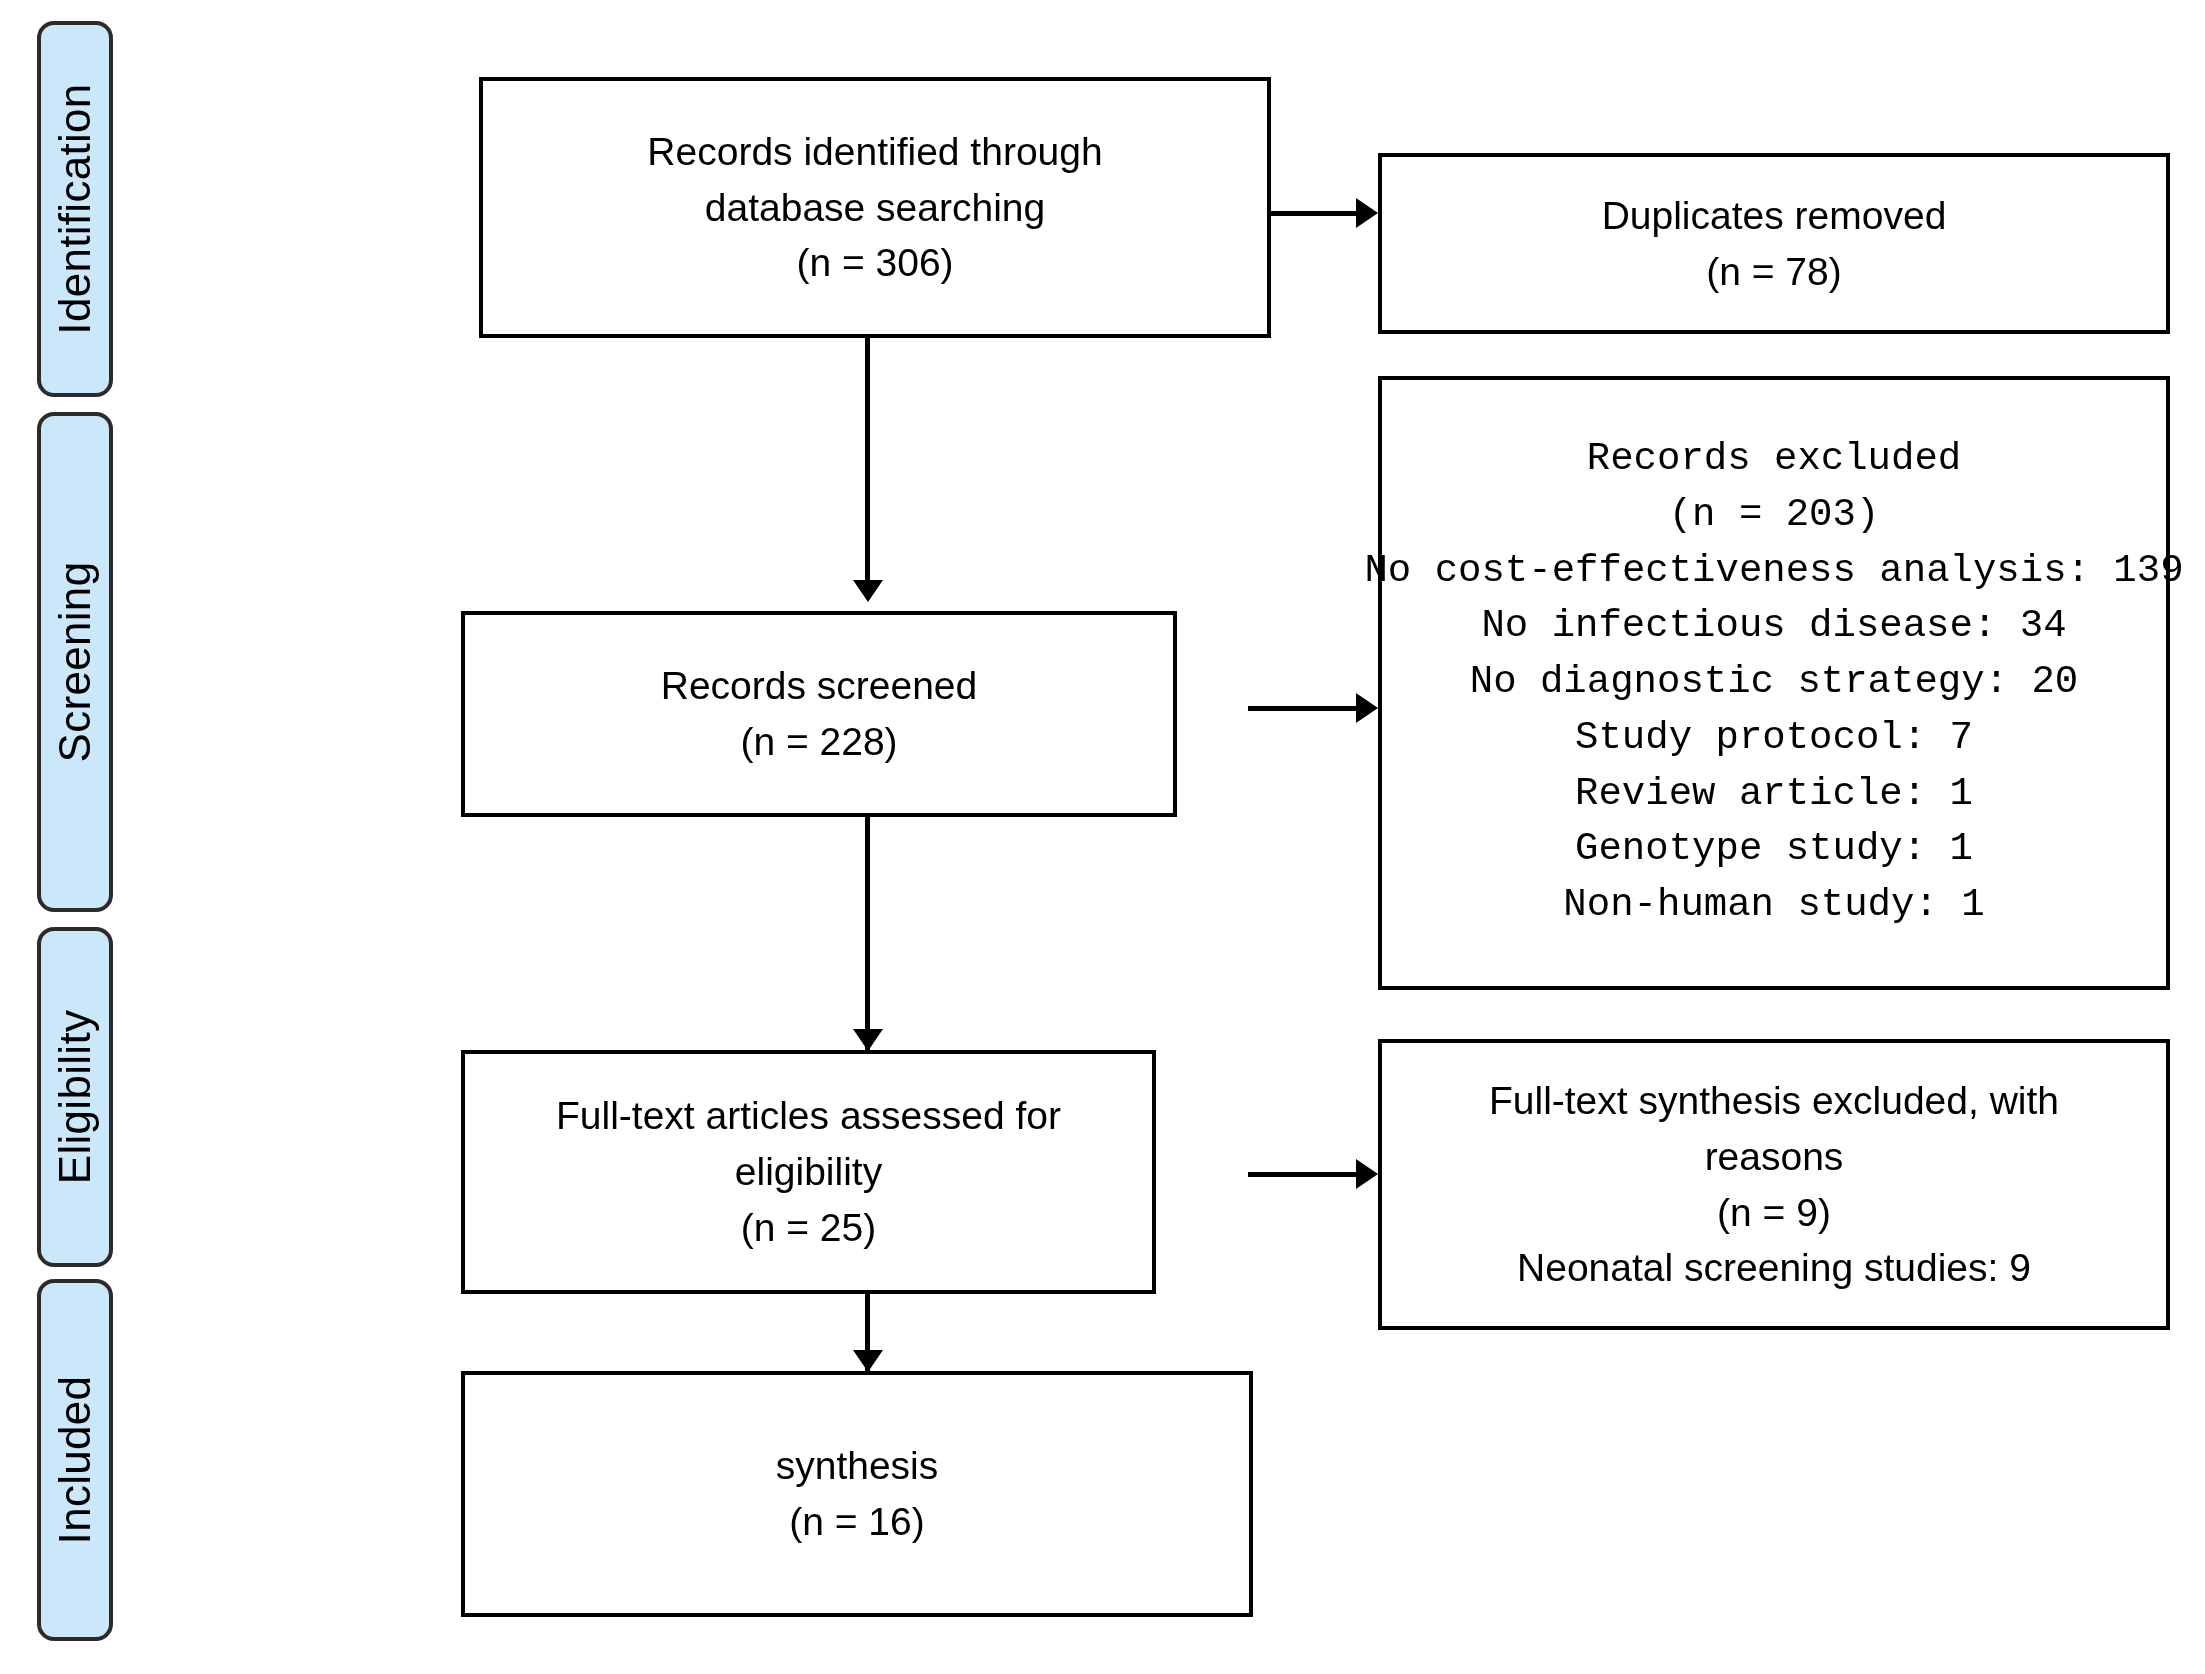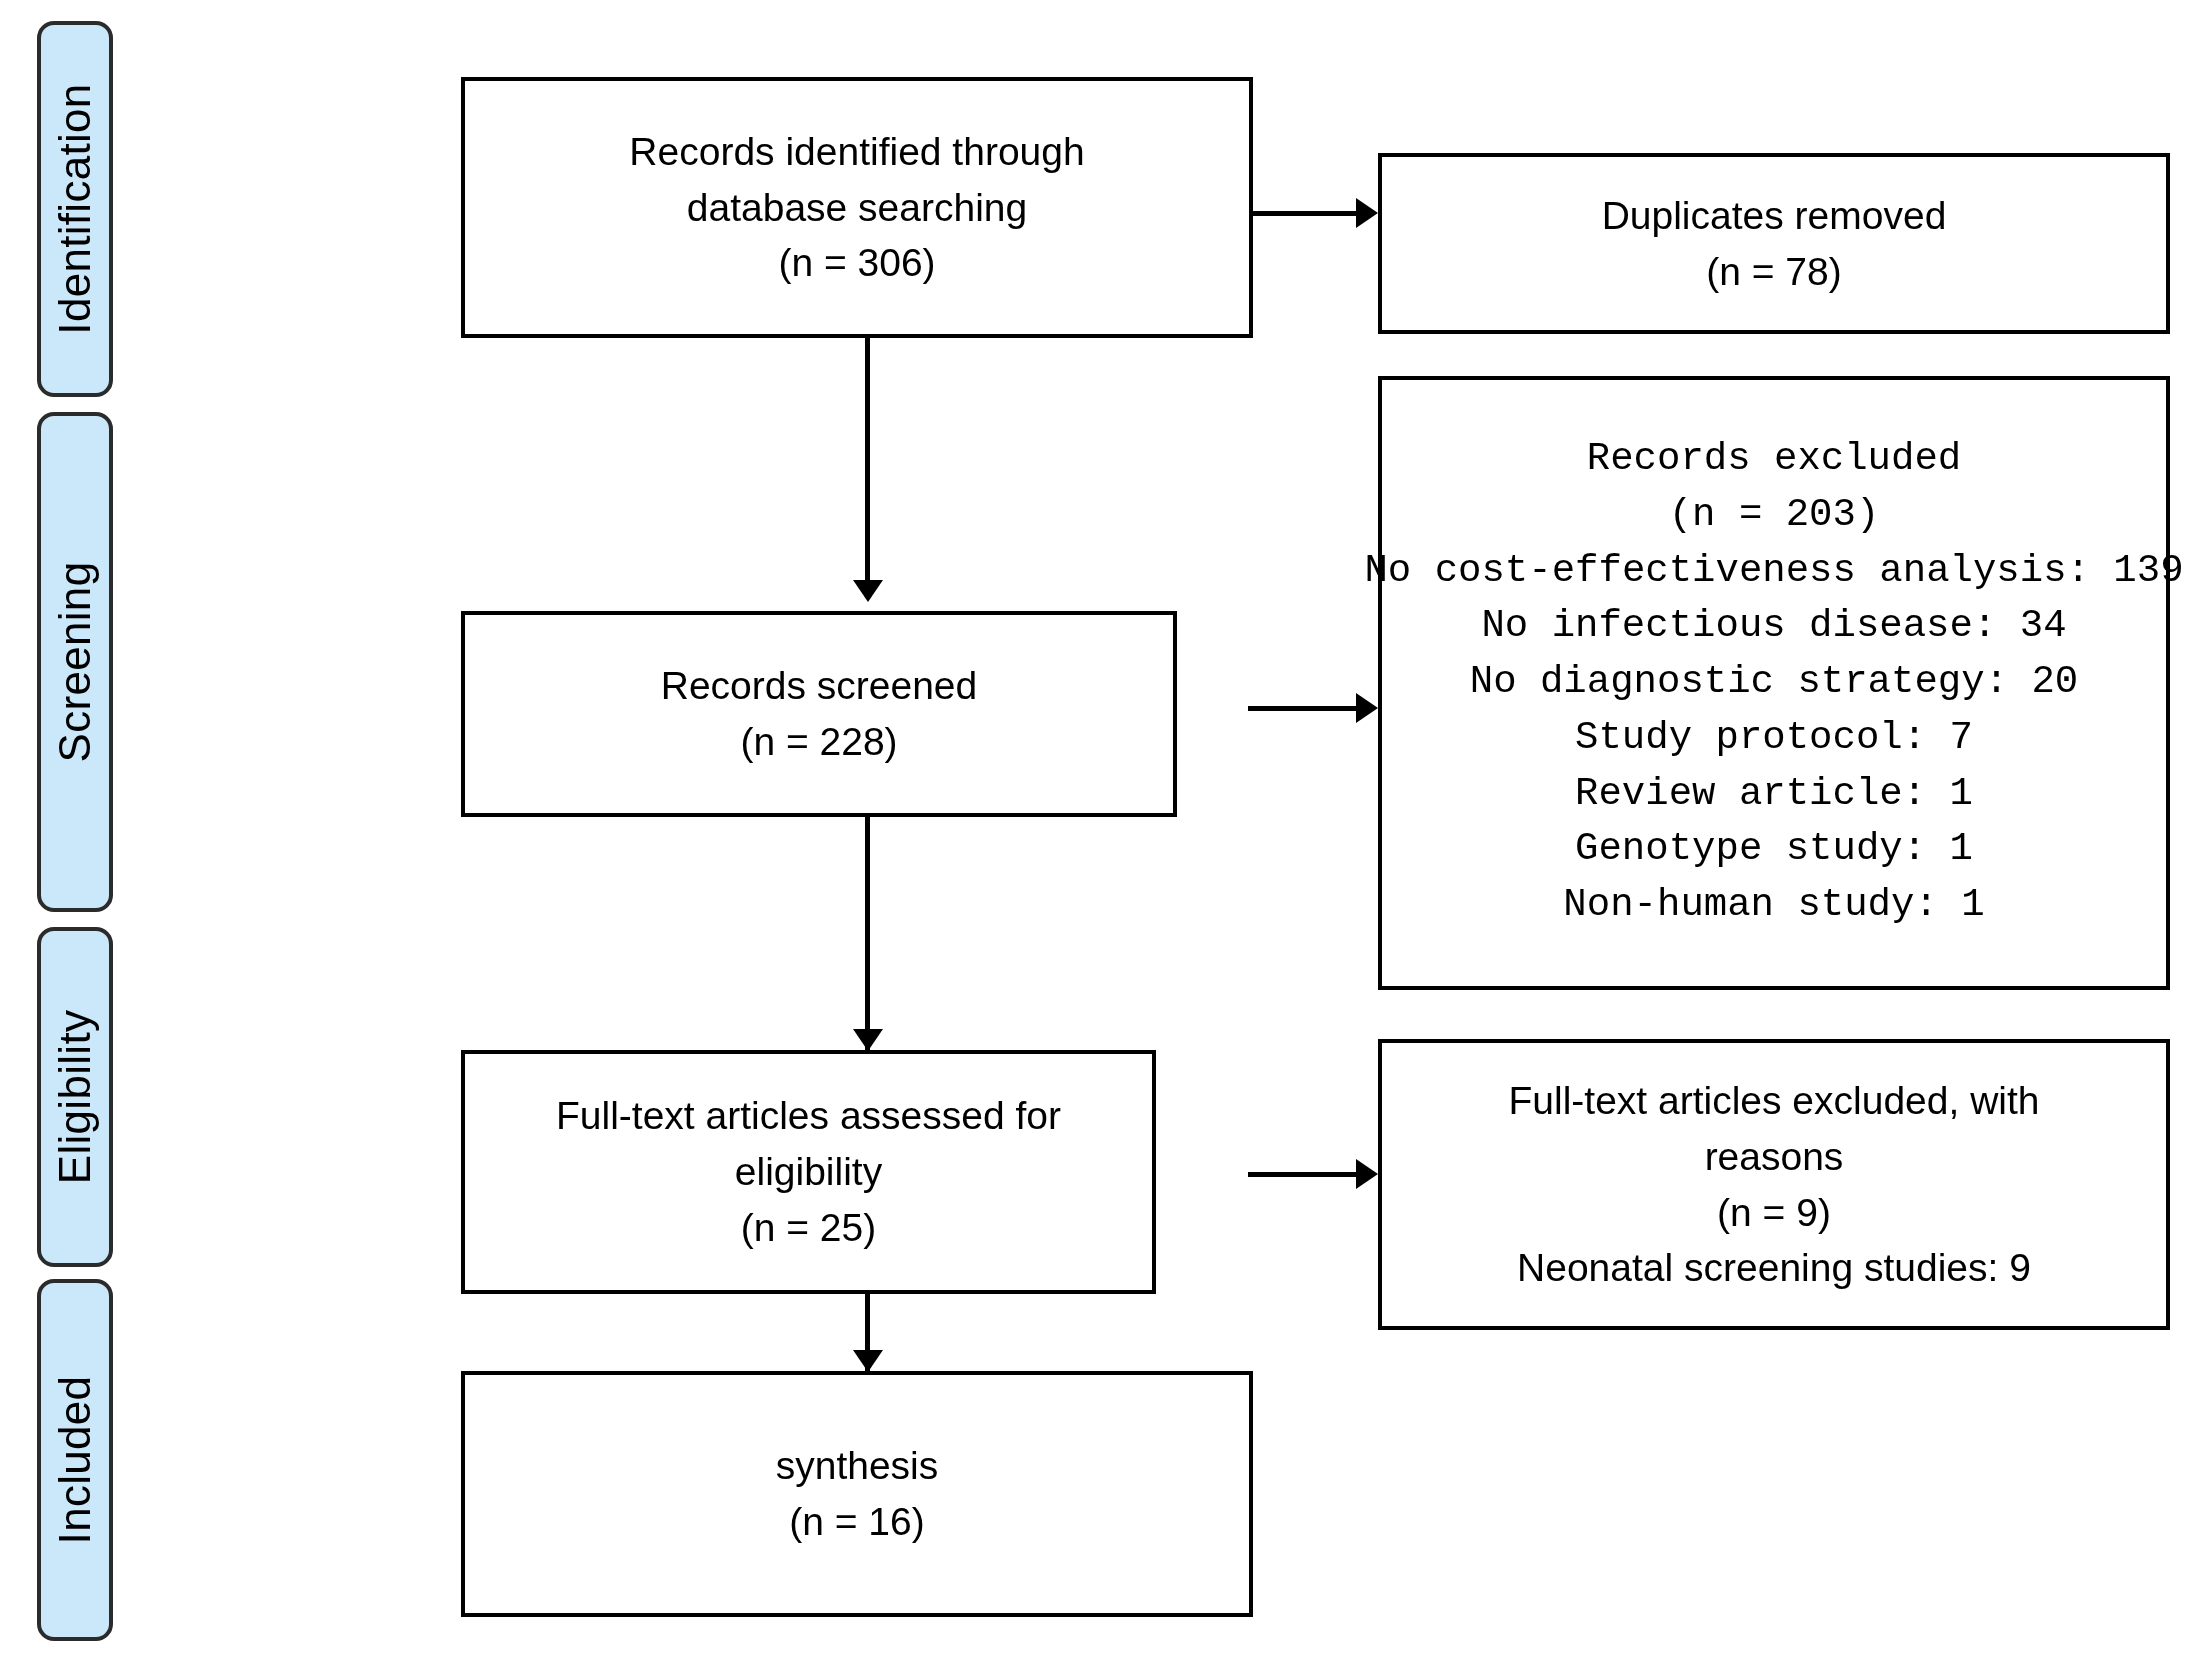--- a/index.html
+++ b/index.html
@@ -117,21 +117,21 @@
 
   <div class="vline" style="left:865px; top:813px; height:238px;"></div>
   <div class="arrow-down" style="left:853px; top:1029px;"></div>
 
   <div class="hline" style="left:1248px; top:1172px; width:108px;"></div>
   <div class="arrow-right" style="left:1356px; top:1159px;"></div>
 
   <div class="vline" style="left:865px; top:1289px; height:82px;"></div>
   <div class="arrow-down" style="left:853px; top:1350px;"></div>
 
-  <div class="fbox" style="left:461px; top:77px; width:792px; height:261px;">
+  <div class="fbox" style="left:479px; top:77px; width:792px; height:261px;">
     <div class="fline">Records identified through</div>
     <div class="fline">database searching</div>
     <div class="fline">(n = 306)</div>
   </div>
 
   <div class="fbox" style="left:1378px; top:145px; width:792px; height:181px;margin-top:8px;">
     <div class="fline">Duplicates removed</div>
     <div class="fline">(n = 78)</div>
   </div>
 
@@ -152,21 +152,21 @@
     <div class="fline">Non-human study: 1</div>
   </div>
 
   <div class="fbox" style="left:461px; top:1050px; width:695px; height:244px;">
     <div class="fline">Full-text articles assessed for</div>
     <div class="fline">eligibility</div>
     <div class="fline">(n = 25)</div>
   </div>
 
   <div class="fbox" style="left:1378px; top:1039px; width:792px; height:291px;">
-    <div class="fline">Full-text articles excluded, with</div>
+    <div class="fline">Full-text synthesis excluded, with</div>
     <div class="fline">reasons</div>
     <div class="fline">(n = 9)</div>
     <div class="fline">Neonatal screening studies: 9</div>
   </div>
 
   <div class="fbox" style="left:461px; top:1371px; width:792px; height:246px;">
     <div class="fline">synthesis</div>
     <div class="fline">(n = 16)</div>
   </div>
 

